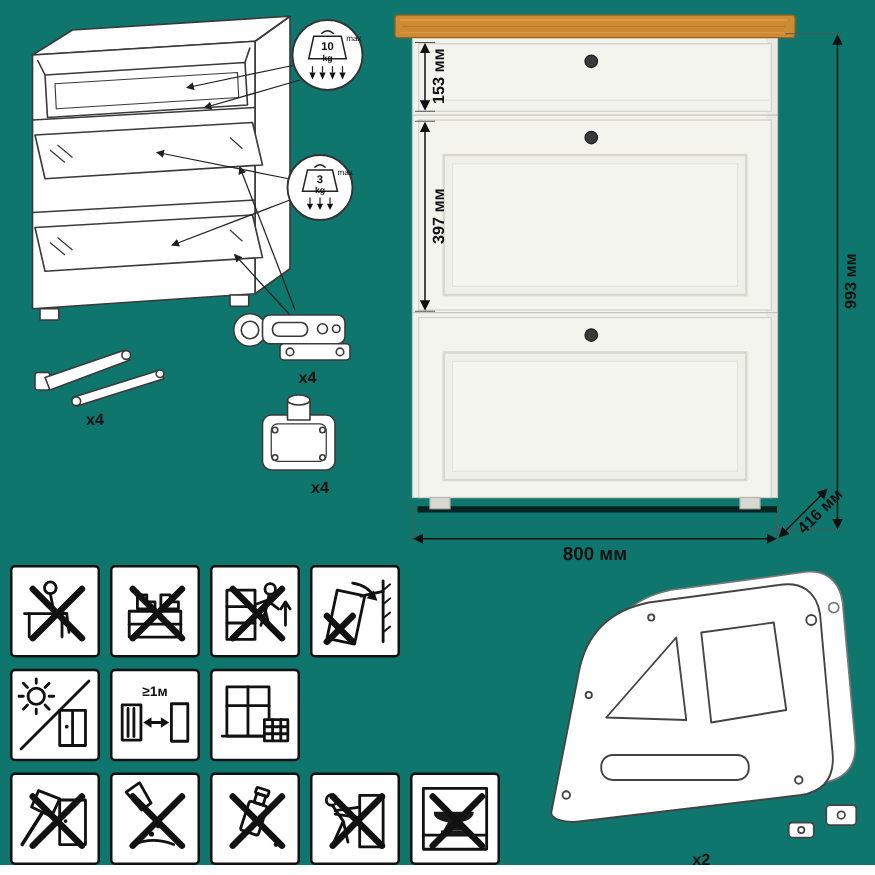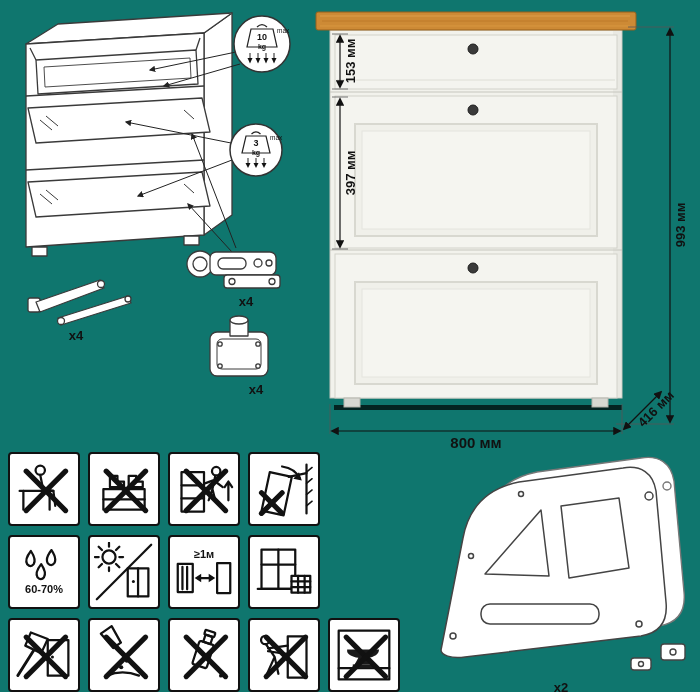--- a/index.html
+++ b/index.html
@@ -263,30 +263,20 @@
           <g class="x">
               <line x1="8" y1="36" x2="30" y2="58"></line>
               <line x1="30" y1="36" x2="8" y2="58"></line>
             </g>
         </svg>
       </div>
     </div>
 
     <div class="prow">
       <div class="cell">
-        <svg class="picto" width="60" height="34" viewBox="0 0 64 36">
-          <g class="ico" stroke-width="2.2">
-            <path d="M18 2 Q24 11 21 16 Q18 20 14 16 Q11 11 18 2 Z"></path>
-            <path d="M40 1 Q46 10 43 15 Q40 19 36 15 Q33 10 40 1 Z"></path>
-            <path d="M29 16 Q35 25 32 30 Q29 34 25 30 Q22 25 29 16 Z"></path>
-          </g>
-        </svg>
-        <div class="lbl">60-70%</div>
-      </div>
-      <div class="cell">
         <svg class="picto" width="60" height="60" viewBox="0 0 64 64">
           <g class="ico" stroke-width="2.2">
             <circle cx="16" cy="16" r="7"></circle>
             <path d="M16 5 V1 M16 27 V31 M5 16 H1 M27 16 H31 M8.5 8.5 L5 5 M23.5 8.5 L27 5 M8.5 23.5 L5 27 M23.5 23.5 L27 27"></path>
             <line x1="3" y1="61" x2="61" y2="3"></line>
             <rect x="36" y="28" width="22" height="30"></rect>
             <line x1="47" y1="28" x2="47" y2="58"></line>
           </g>
           <circle cx="42" cy="42" r="1.6" fill="#111" stroke="none"></circle>
         </svg>

